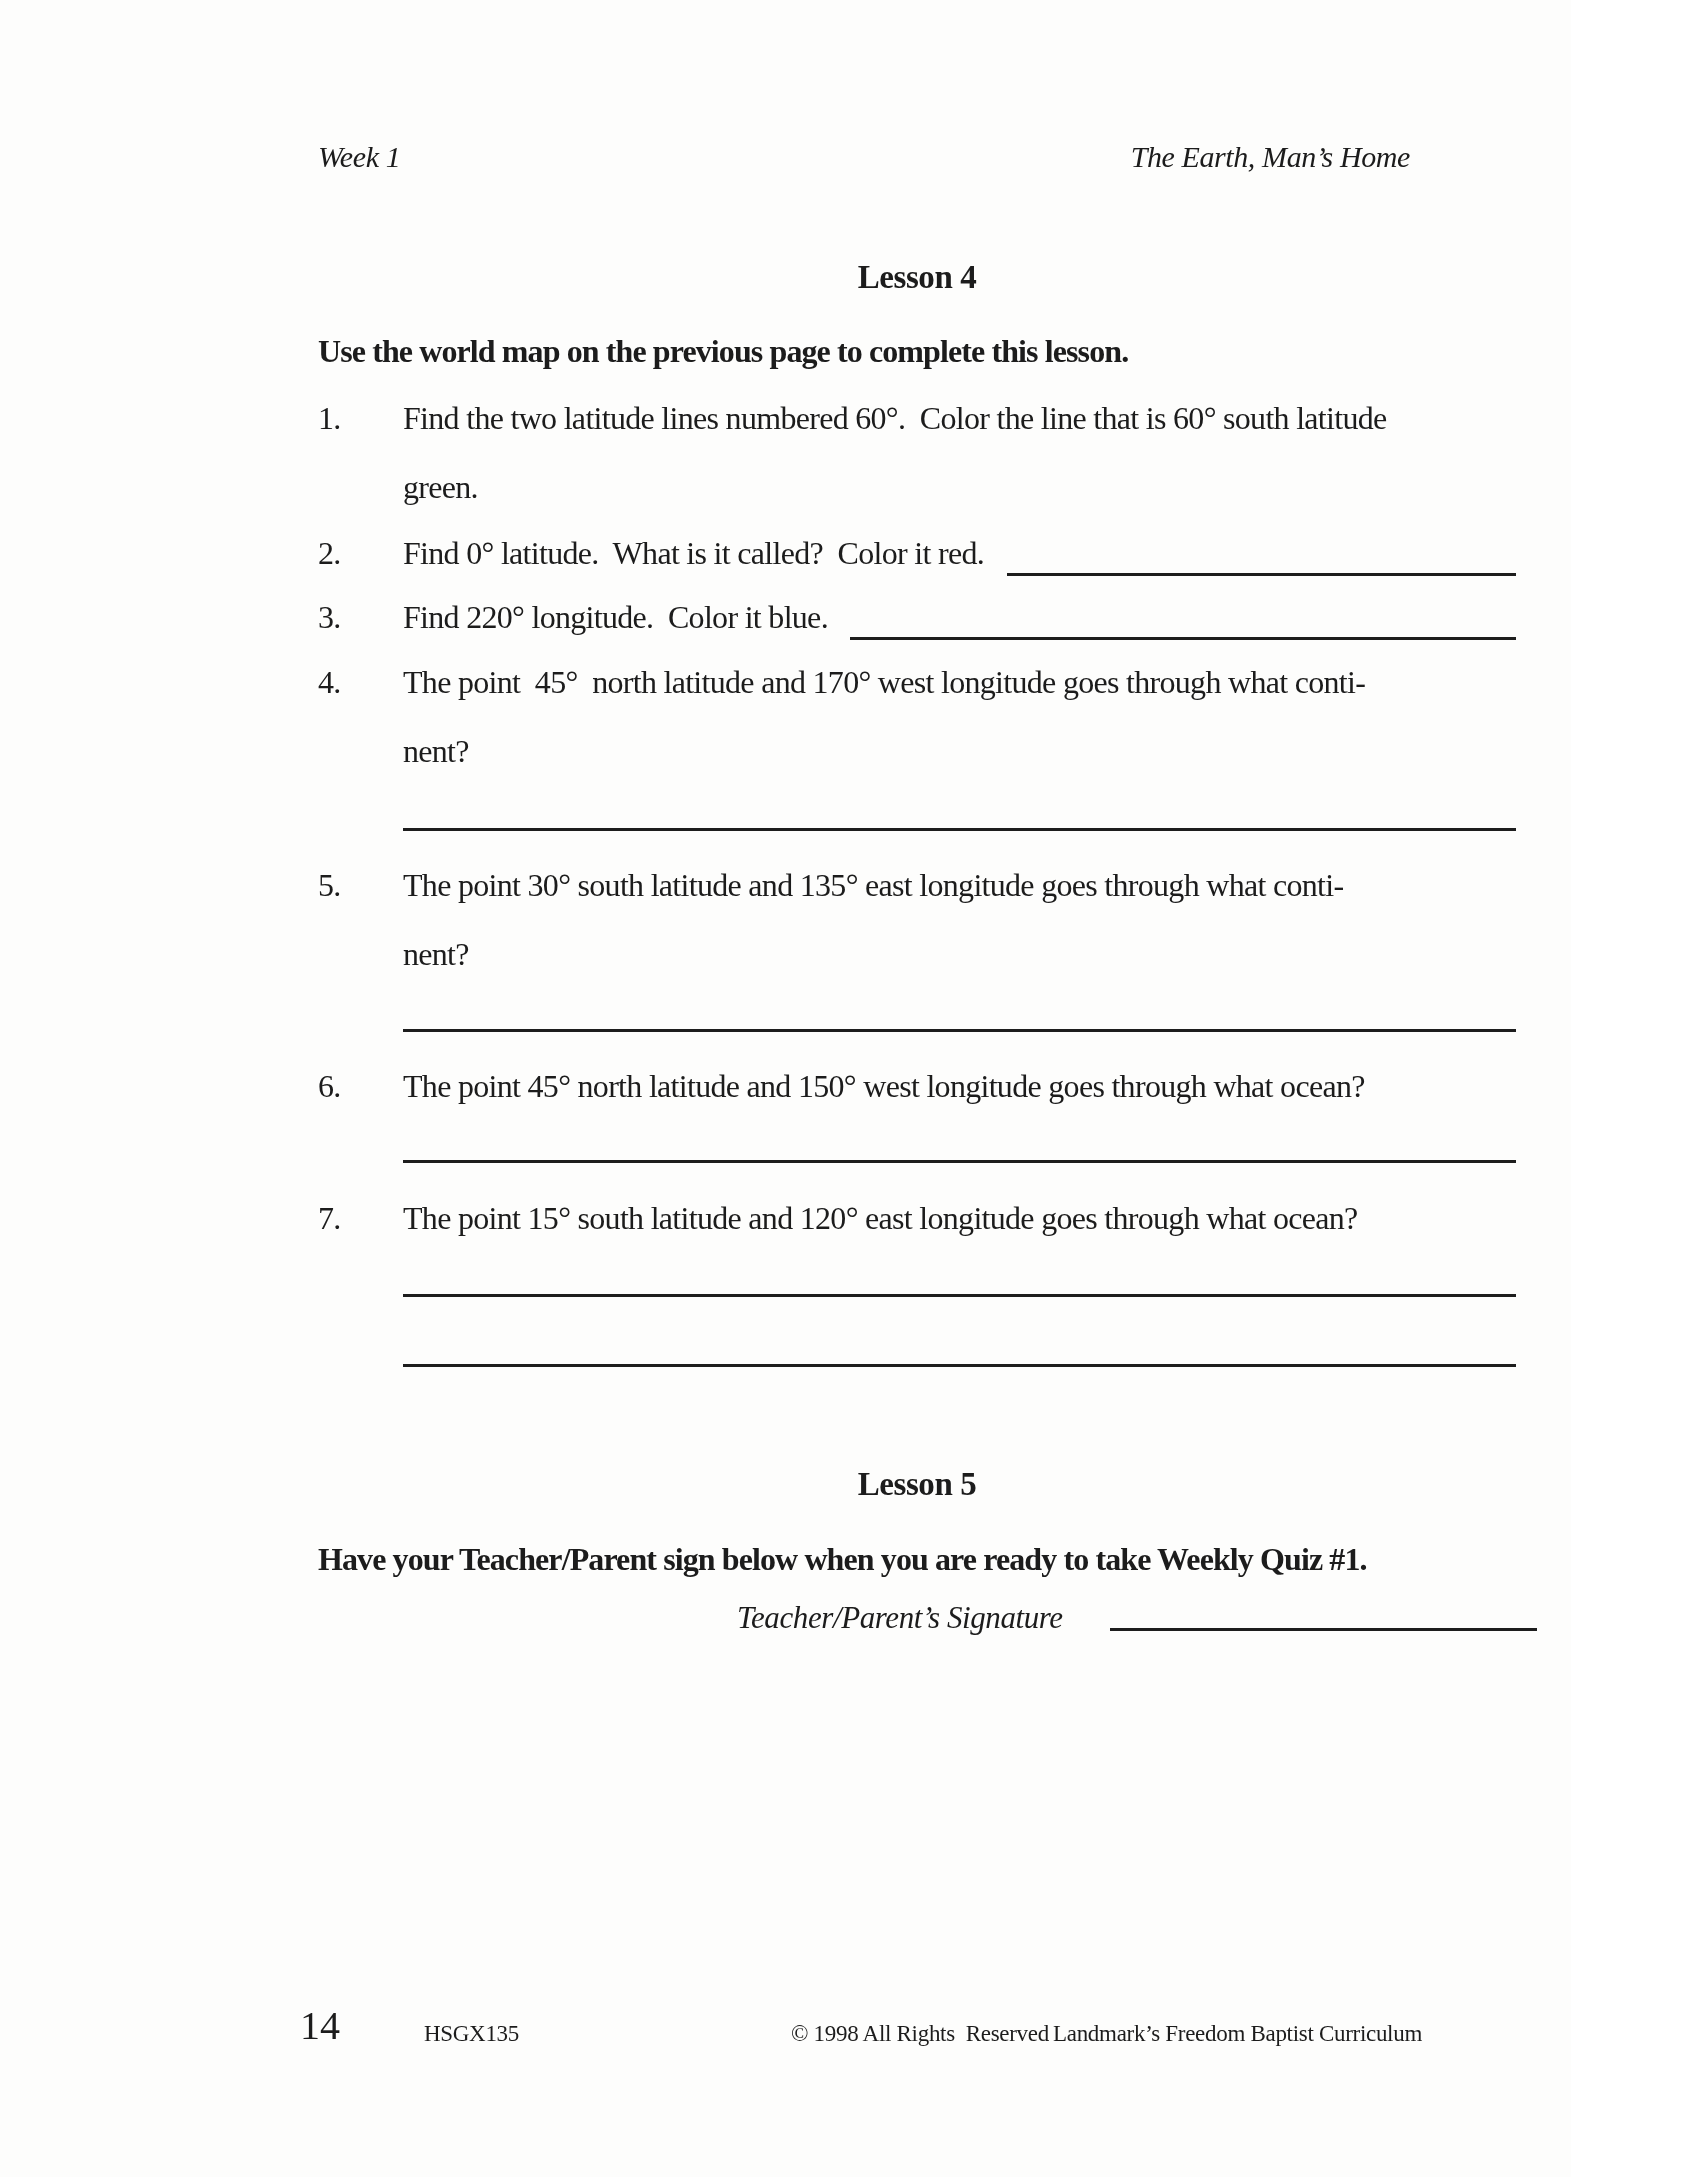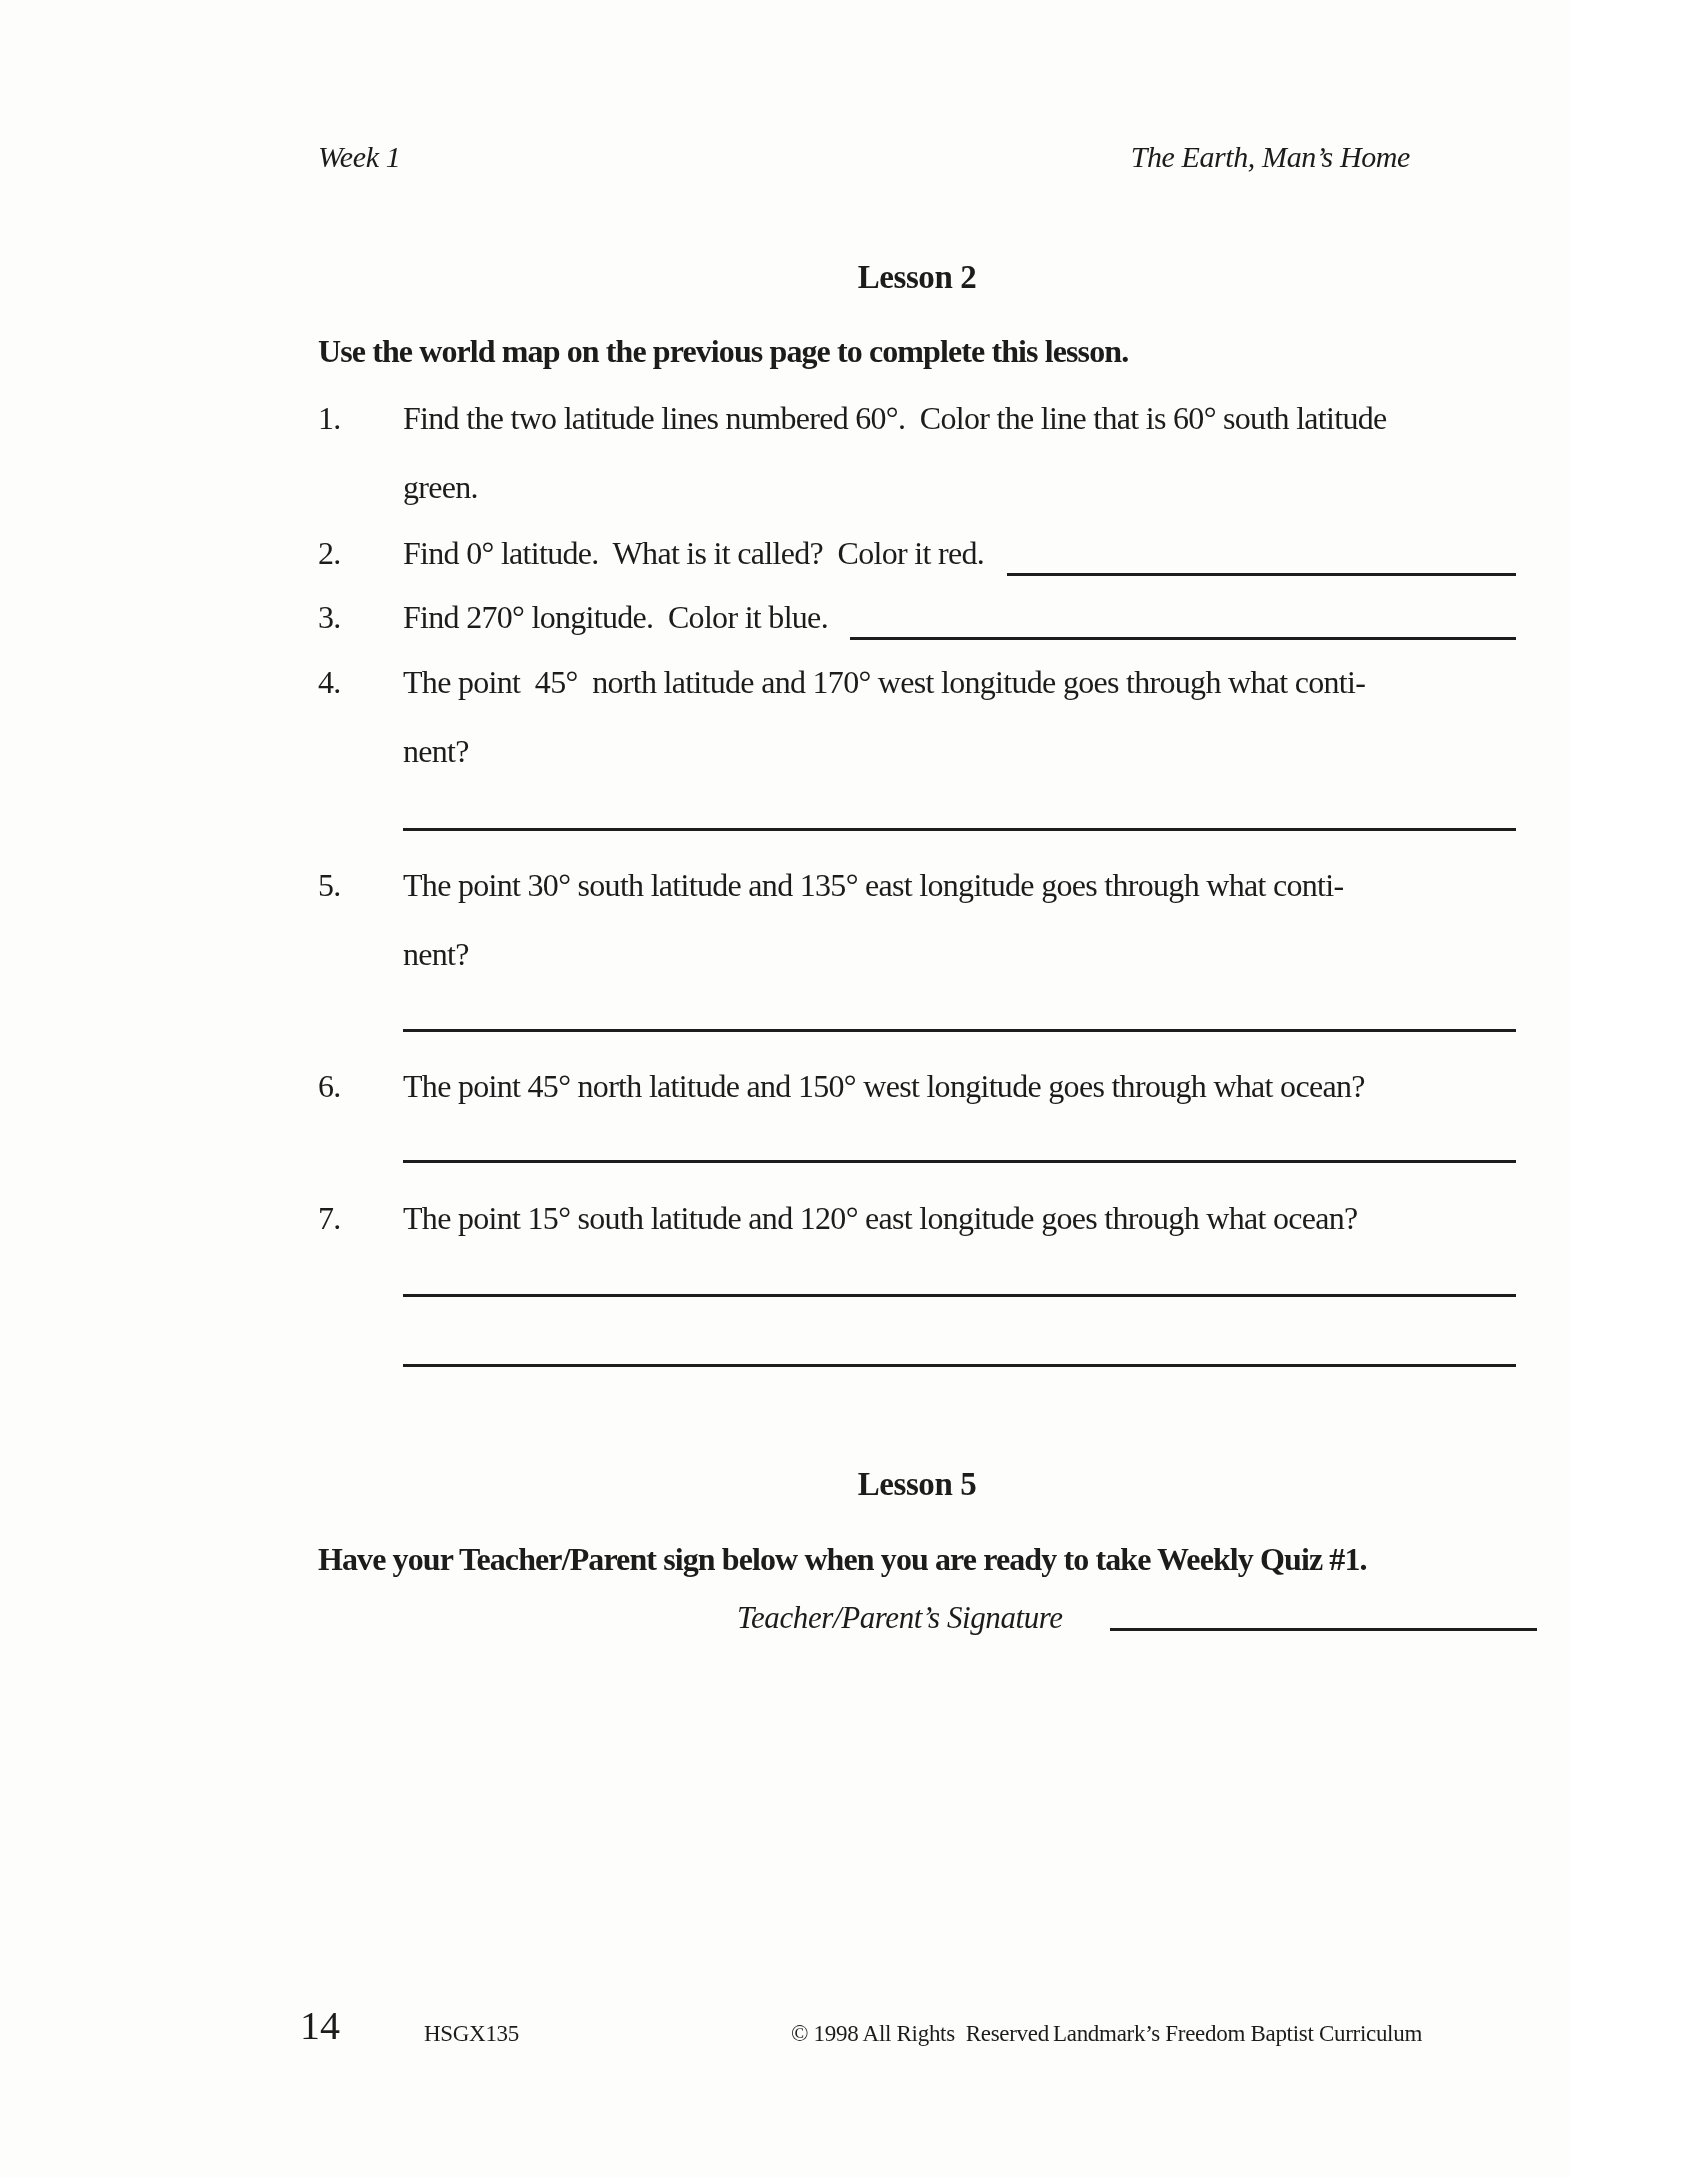--- a/index.html
+++ b/index.html
@@ -126,21 +126,21 @@
 </head>
 <body>
 
 <div class="page">
 
   <div class="header">
     <span class="pre">Week 1</span>
     <span class="pre">The Earth, Man’s Home</span>
   </div>
 
-  <div class="section-title" style="top:258px">Lesson 2</div>
+  <div class="section-title" style="top:258px">Lesson 4</div>
   <div class="instruction pre" style="top:330px">Use the world map on the previous page to complete this lesson.</div>
 
   <div class="item" style="top:384px">
     <div class="num">1.</div>
     <div class="body">
       <div class="pre">Find the two latitude lines numbered 60°.  Color the line that is 60° south latitude</div>
       <div class="pre">green.</div>
     </div>
   </div>
 
@@ -151,21 +151,21 @@
         <span class="pre">Find 0° latitude.  What is it called?  Color it red.</span>
         <span class="fill"></span>
       </div>
     </div>
   </div>
 
   <div class="item" style="top:583px">
     <div class="num">3.</div>
     <div class="body">
       <div class="row">
-        <span class="pre">Find 270° longitude.  Color it blue.</span>
+        <span class="pre">Find 220° longitude.  Color it blue.</span>
         <span class="fill"></span>
       </div>
     </div>
   </div>
 
   <div class="item" style="top:648px">
     <div class="num">4.</div>
     <div class="body">
       <div class="pre">The point  45°  north latitude and 170° west longitude goes through what conti-</div>
       <div class="pre">nent?</div>

